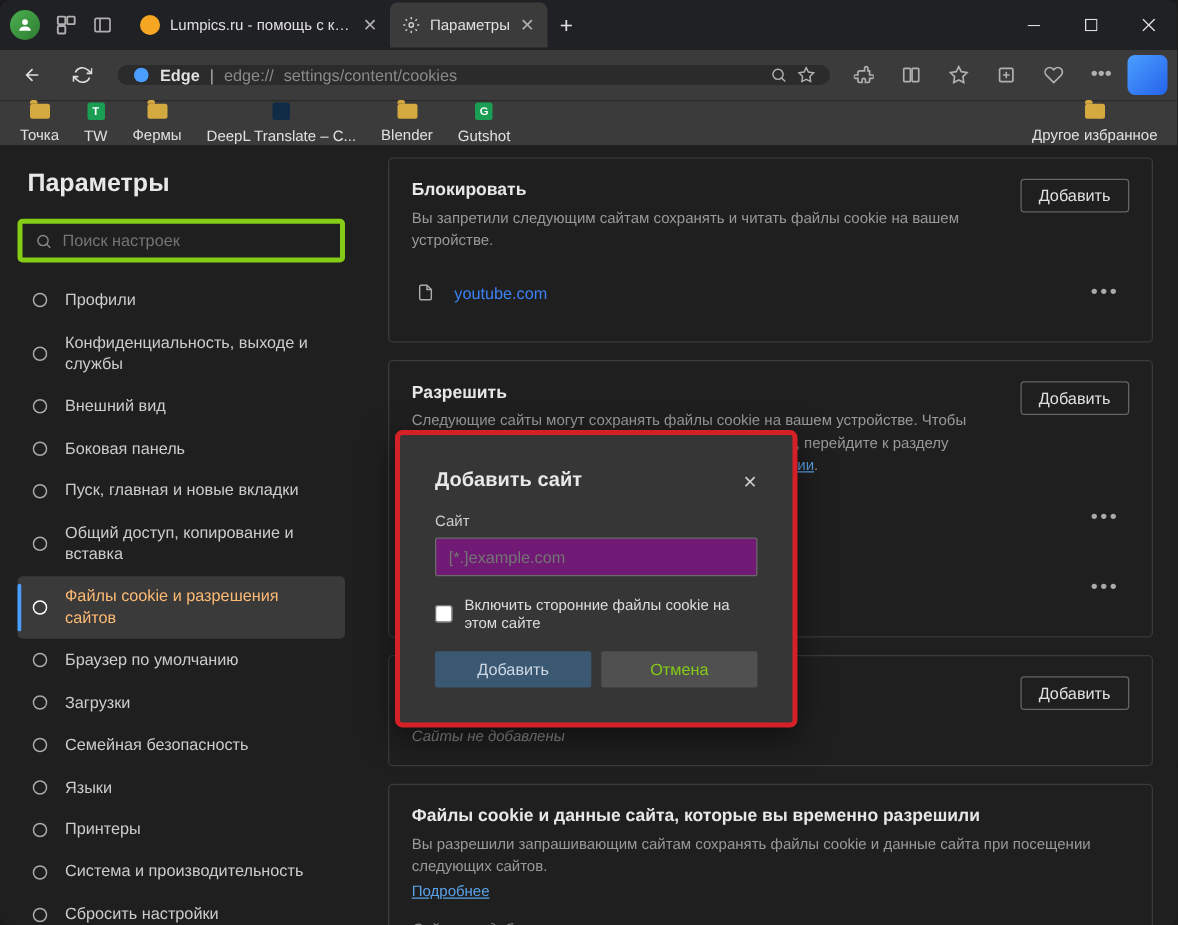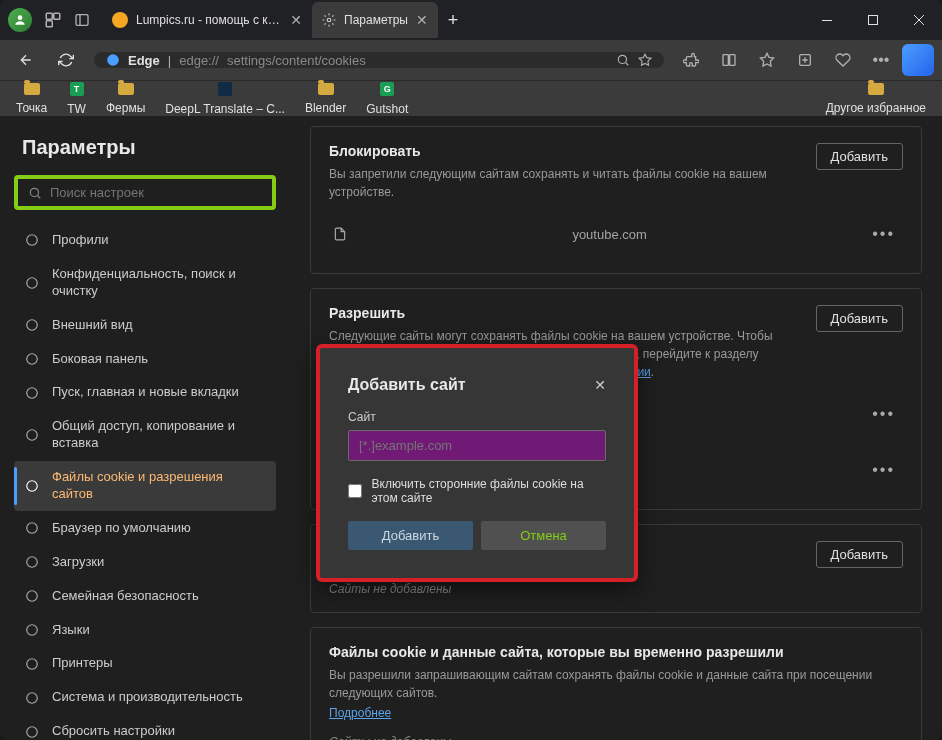--- a/index.html
+++ b/index.html
@@ -44,21 +44,21 @@
 .nav-label { line-height: 1.3; flex: 1; }
 .main { flex: 1; padding: 10px 20px 20px; overflow-y: auto; }
 .section { background: transparent; border: 1px solid #3a3a3a; border-radius: 4px; padding: 16px 18px; margin-bottom: 14px; }
 .section-head { display: flex; align-items: flex-start; justify-content: space-between; gap: 20px; }
 .section-title { color: #e8e8e8; font-size: 14px; font-weight: 600; margin-bottom: 6px; }
 .section-desc { color: #999; font-size: 12px; line-height: 1.5; }
 .section-desc a { color: #5aa3e8; text-decoration: underline; }
 .add-btn { background: transparent; border: 1px solid #666; color: #e0e0e0; padding: 5px 14px; font-size: 13px; border-radius: 3px; cursor: pointer; flex-shrink: 0; }
 .site-row { display: flex; align-items: center; gap: 12px; padding: 10px 4px; margin-top: 10px; }
 .site-row .file-icon { color: #aaa; width: 18px; }
-.site-row .site-name { color: #a3a3a3; font-size: 13px; flex: 1; text-align: center; }
+.site-row .site-name { color: #3b82f6; font-size: 13px; flex: 1; }
 .site-row .more { color: #aaa; cursor: pointer; padding: 4px; letter-spacing: 2px; }
 .link-line { color: #5aa3e8; font-size: 12px; text-decoration: underline; margin-top: 4px; display: inline-block; }
 .empty-msg { color: #888; font-size: 12px; margin-top: 14px; font-style: italic; }
 .dialog { position: absolute; left: 316px; top: 344px; width: 322px; background: #363636; border: 4px solid #d52027; border-radius: 6px; padding: 28px; z-index: 100; box-shadow: 0 8px 24px rgba(0,0,0,0.5); }
 .dialog-head { display: flex; justify-content: space-between; align-items: center; margin-bottom: 16px; }
 .dialog-title { color: #e8e8e8; font-size: 16px; font-weight: 600; }
 .dialog-close { color: #ccc; cursor: pointer; font-size: 14px; }
 .dialog-label { color: #ccc; font-size: 12px; margin-bottom: 6px; display: block; }
 .dialog-input { width: 100%; background: #701a75; border: 1px solid #6a6a6a; color: #aaa; padding: 7px 10px; font-size: 13px; border-radius: 2px; outline: none; margin-bottom: 16px; }
 .dialog-check { display: flex; align-items: center; gap: 10px; margin-bottom: 16px; }
@@ -246,21 +246,21 @@
               </svg>
             </span>
             <span class="nav-label">Профили</span>
           </div>
           <div class="nav-item">
             <span class="nav-icon">
               <svg width="14" height="14" viewBox="0 0 24 24" fill="none" stroke="currentColor" stroke-width="2">
                 <circle cx="12" cy="12" r="9"></circle>
               </svg>
             </span>
-            <span class="nav-label">Конфиденциальность, поиск и очистку</span>
+            <span class="nav-label">Конфиденциальность, выходе и службы</span>
           </div>
           <div class="nav-item">
             <span class="nav-icon">
               <svg width="14" height="14" viewBox="0 0 24 24" fill="none" stroke="currentColor" stroke-width="2">
                 <circle cx="12" cy="12" r="9"></circle>
               </svg>
             </span>
             <span class="nav-label">Внешний вид</span>
           </div>
           <div class="nav-item">

